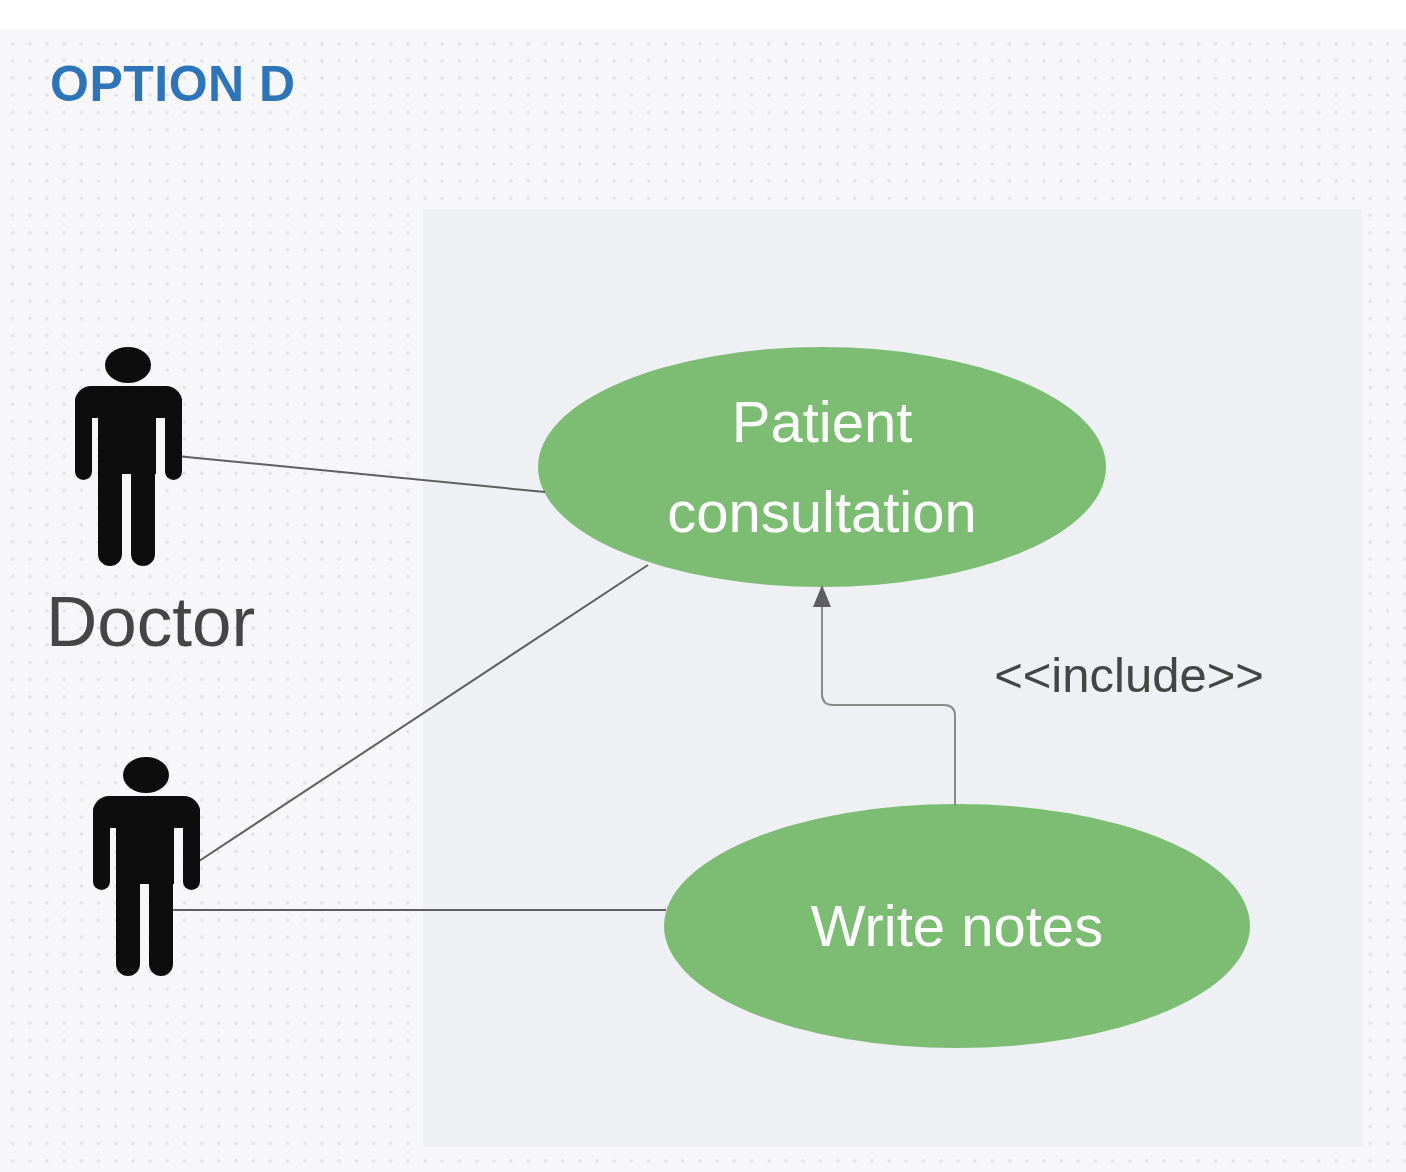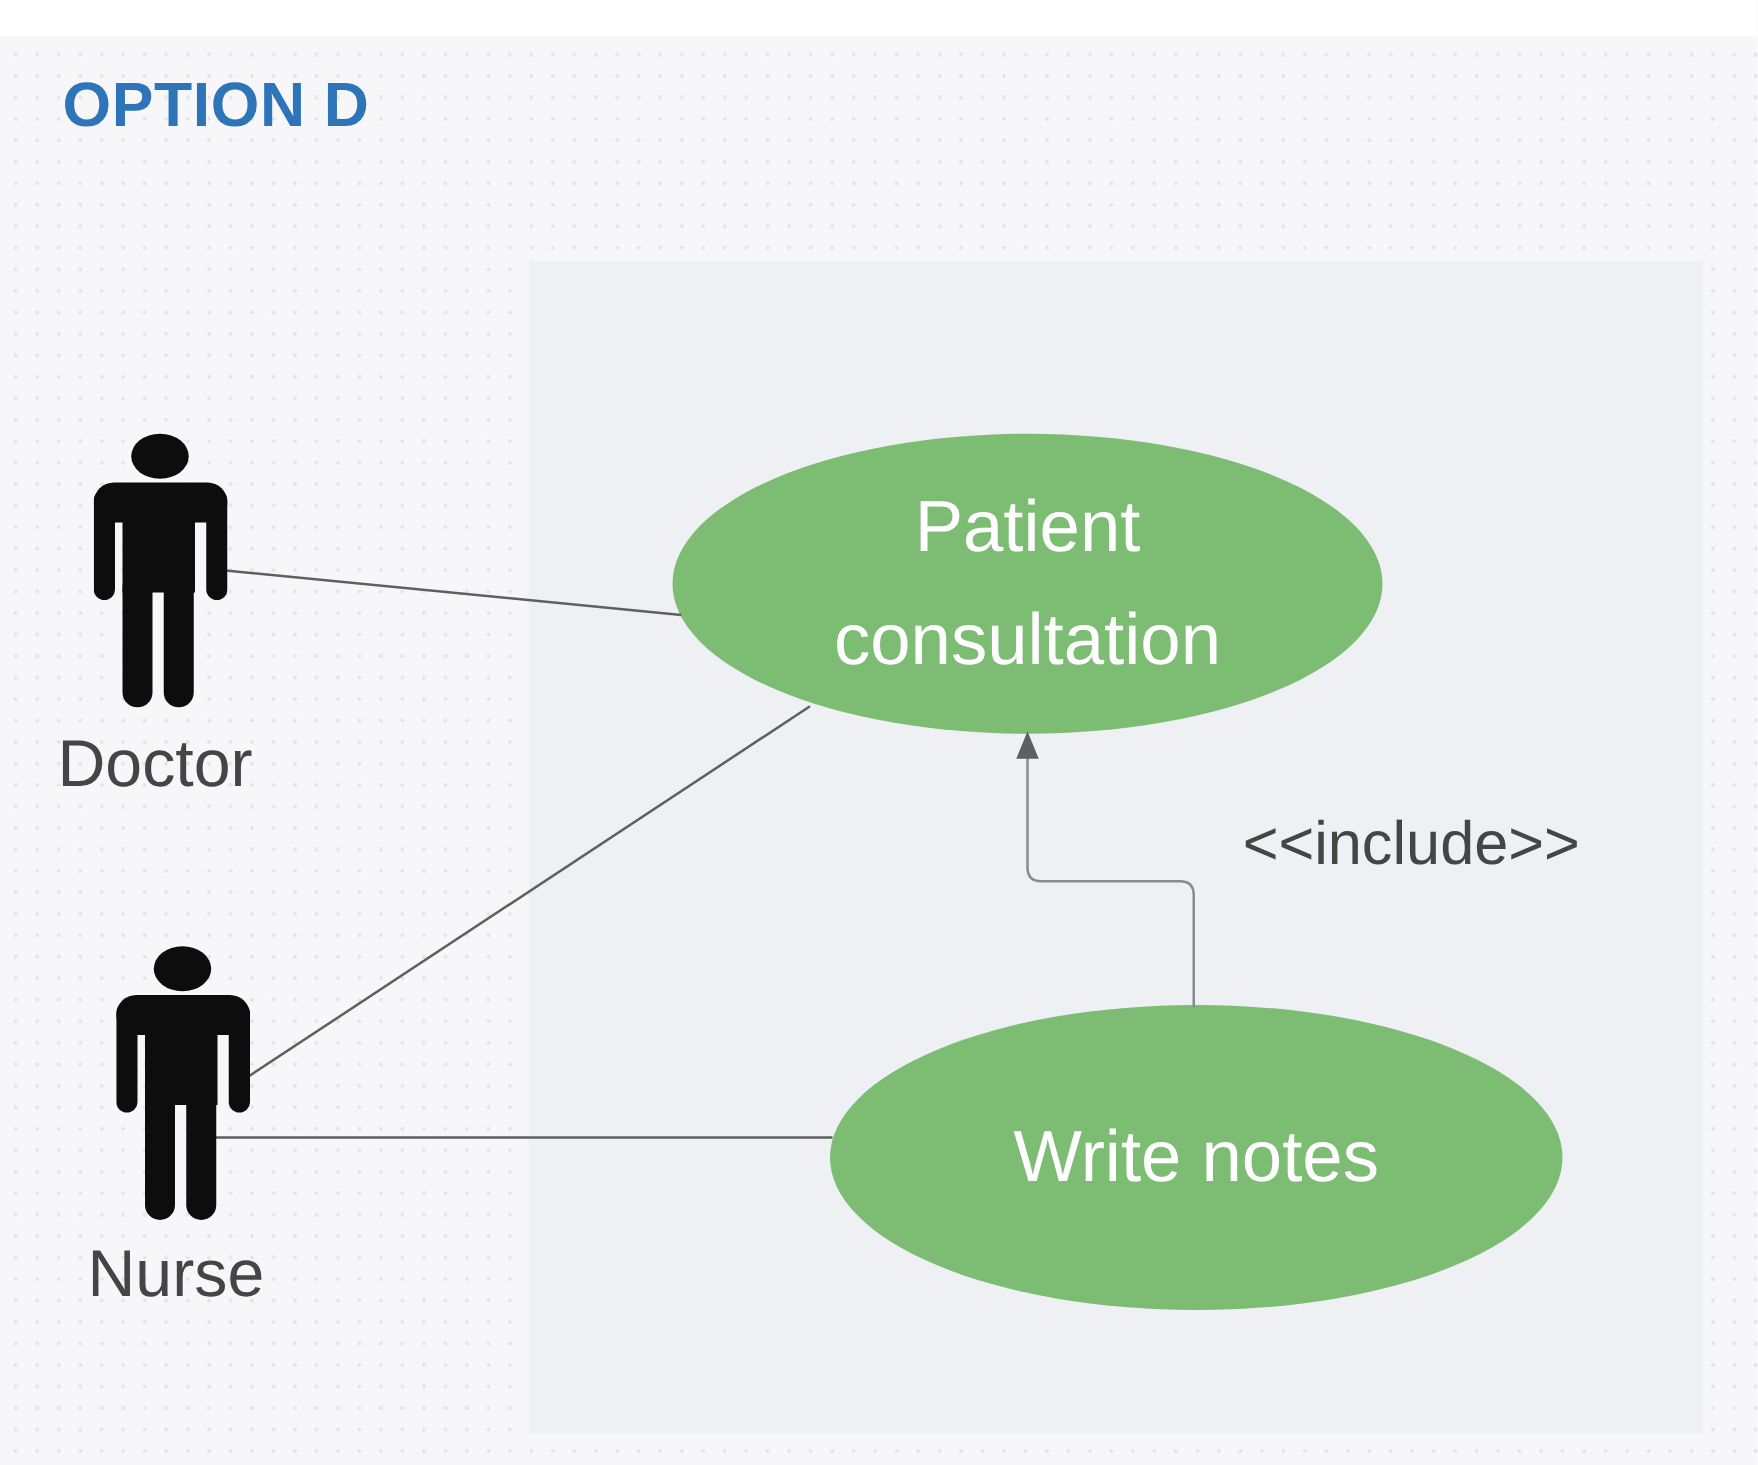--- a/index.html
+++ b/index.html
@@ -65,21 +65,21 @@
   .include-line { stroke: var(--include-gray, #8a8a8a); stroke-width: 2; fill: none; }
   .arrowhead { fill: var(--connector-gray, #6a6a6a); }
 
   svg.actor-icon { position: absolute; }
   #actor-doctor { left: 75px; top: 317px; }
   #actor-nurse  { left: 93px; top: 727px; }
   .person-fill { fill: var(--actor-black, #0d0d0d); }
 
   .actor-label {
     position: absolute;
-    font-size: 53px;
+    font-size: 71px;
     color: var(--label-gray, #474747);
     white-space: nowrap;
   }
   #label-doctor { left: 46px; top: 552px; }
   #label-nurse  { left: 70px; top: 960px; }
 
   .include-label {
     position: absolute;
     left: 962px;
     top: 618px;
@@ -130,17 +130,16 @@
   </svg>
 
   <svg class="actor-icon" id="actor-doctor" width="107" height="220" viewBox="0 0 107 220">
     <use href="#person-shape" class="person-fill"></use>
   </svg>
   <div class="actor-label" id="label-doctor">Doctor</div>
 
   <svg class="actor-icon" id="actor-nurse" width="107" height="220" viewBox="0 0 107 220">
     <use href="#person-shape" class="person-fill"></use>
   </svg>
-  <div class="actor-label" id="label-nurse">Nurse</div>
 
   <div class="include-label">&lt;&lt;include&gt;&gt;</div>
 
 </div>
 
 </body></html>

